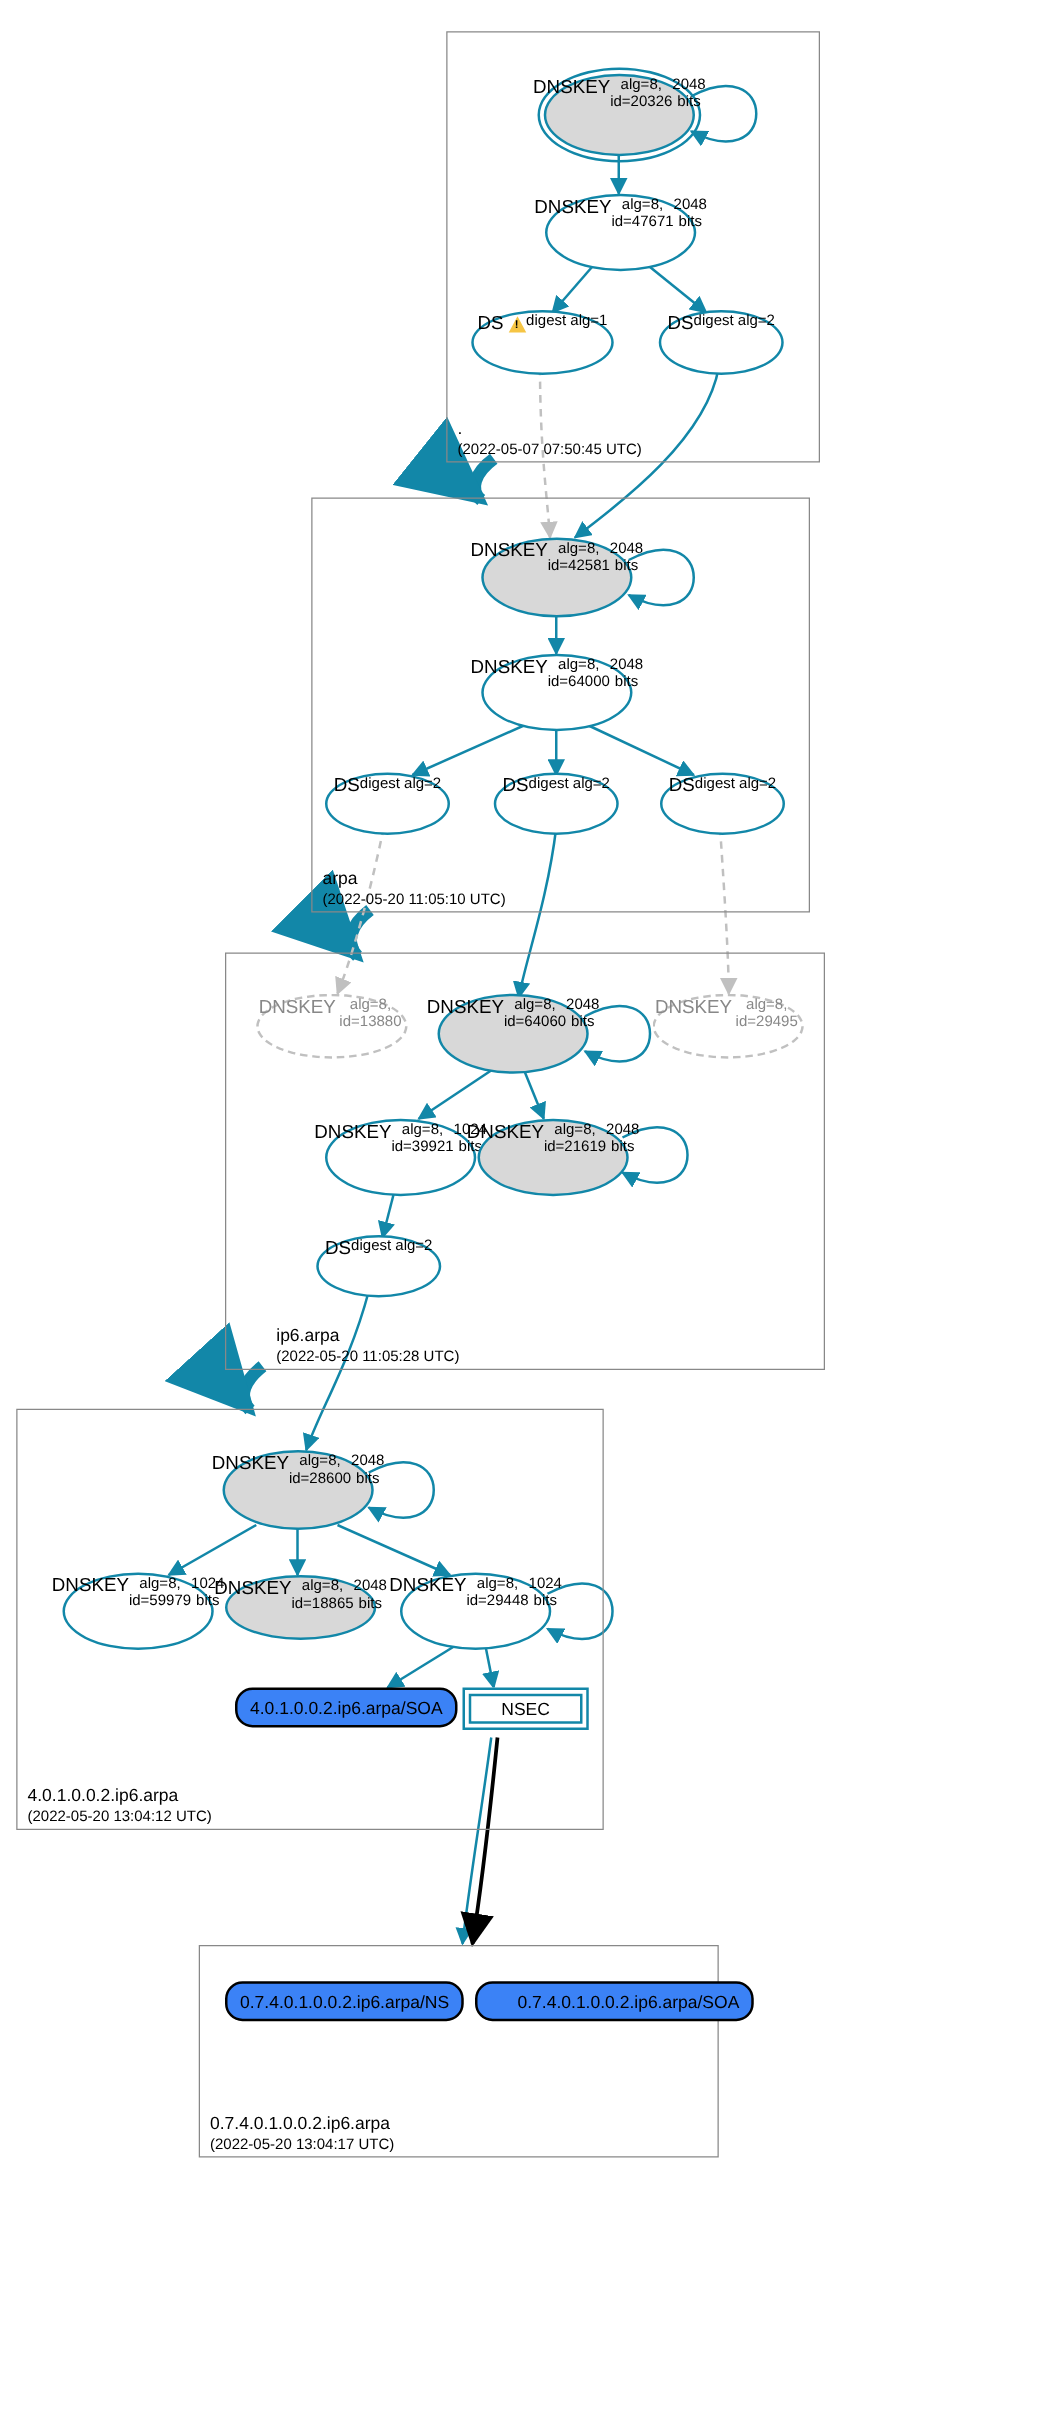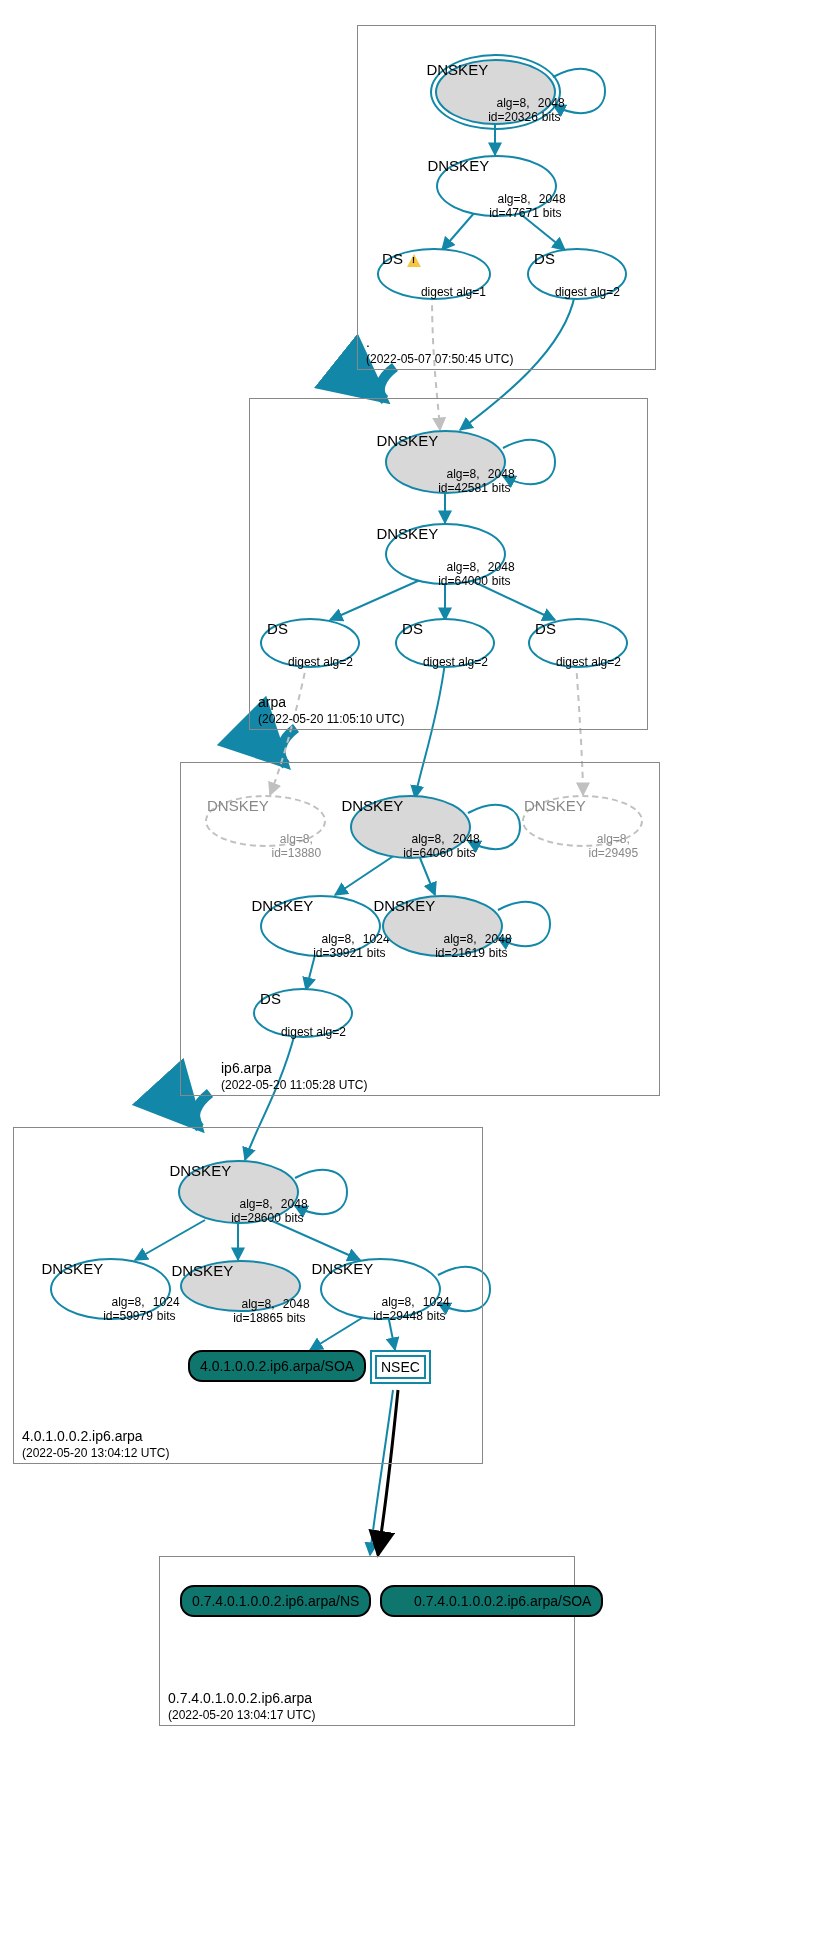--- a/index.html
+++ b/index.html
@@ -36,44 +36,44 @@
   }
   .ellipse {
     border-radius: 50%;
     border: 2px solid #1287a8;
     background: #fff;
     text-align:center;
   }
   .ellipse.filled { background: #d8d8d8; }
   .ellipse.dashed { border-style: dashed; border-color: #c0c0c0; color:#888; }
   .ellipse .title { font-size: 15px; }
-  .ellipse .sub { font-size: 12px; margin-top: 36px; }
+  .ellipse .sub { font-size: 12px; }
   .double-ring {
      position:absolute;
      border: 2px solid #1287a8;
      border-radius: 50%;
      pointer-events:none;
   }
   .rrect {
     border: 2px solid #000;
     border-radius: 14px;
-    background:#0f766e;
+    background:#3b82f6;
     font-size: 14px;
     text-align:center;
     padding: 6px 10px;
   }
   .nsec {
     position:absolute;
     border: 2px solid #1287a8;
     padding:3px;
     background:#fff;
   }
   .nsec-inner {
     border: 2px solid #1287a8;
-    padding: 2px 4px;
+    padding: 2px 24px;
     font-size: 14px;
   }
   .warning-icon {
     width:0; height:0;
     border-left: 7px solid transparent;
     border-right: 7px solid transparent;
     border-bottom: 13px solid #f6c544;
     display:inline-block;
     position:relative;
     margin-left:4px;

